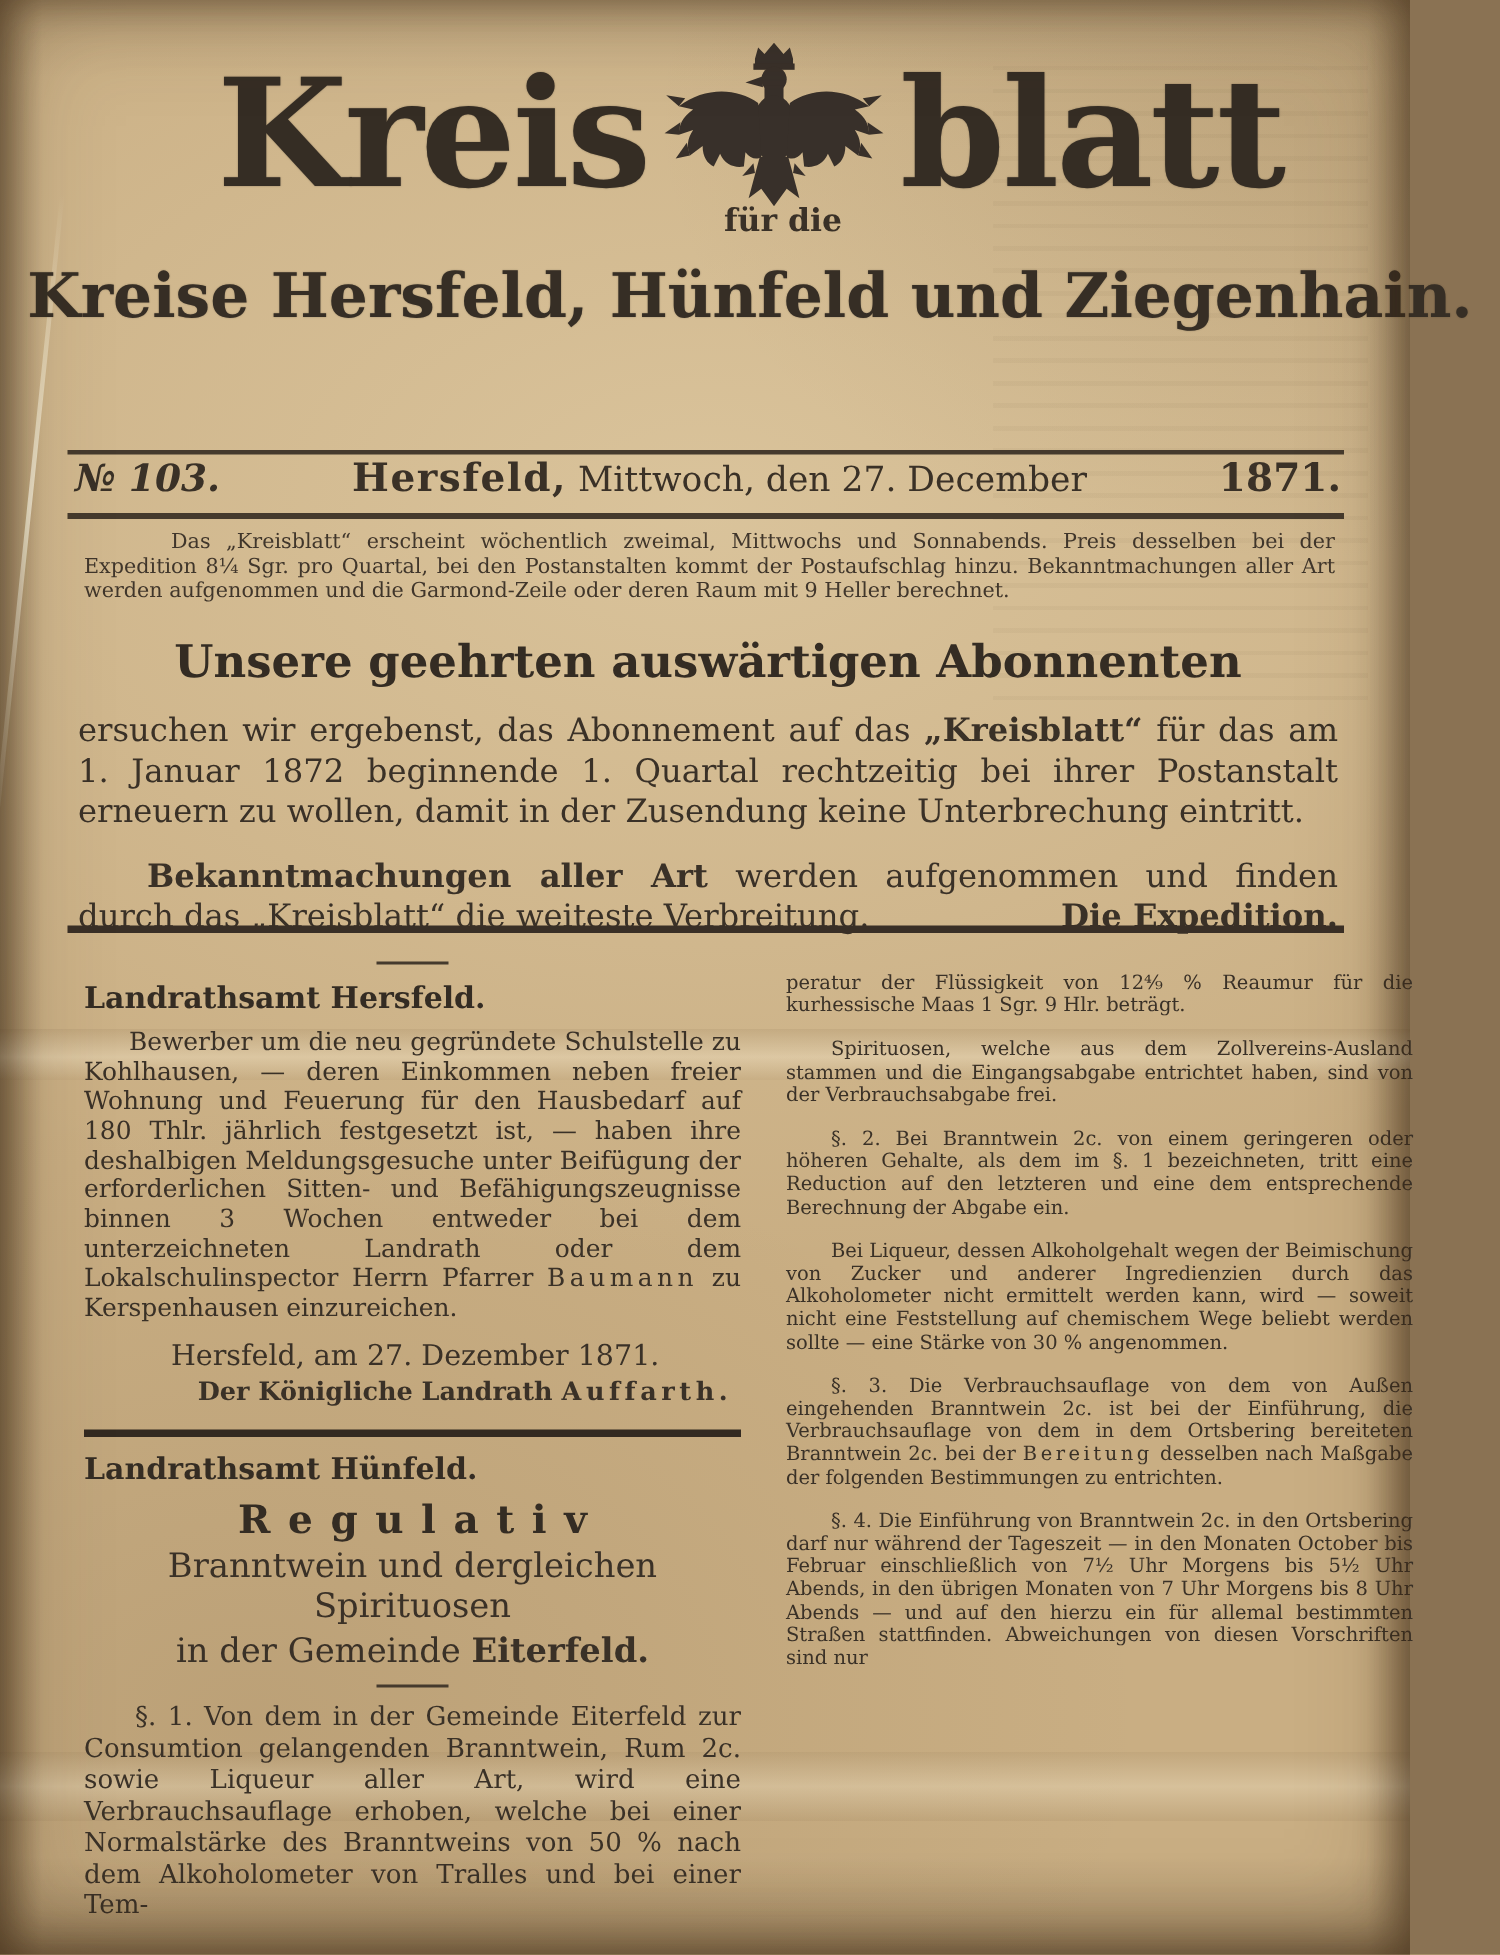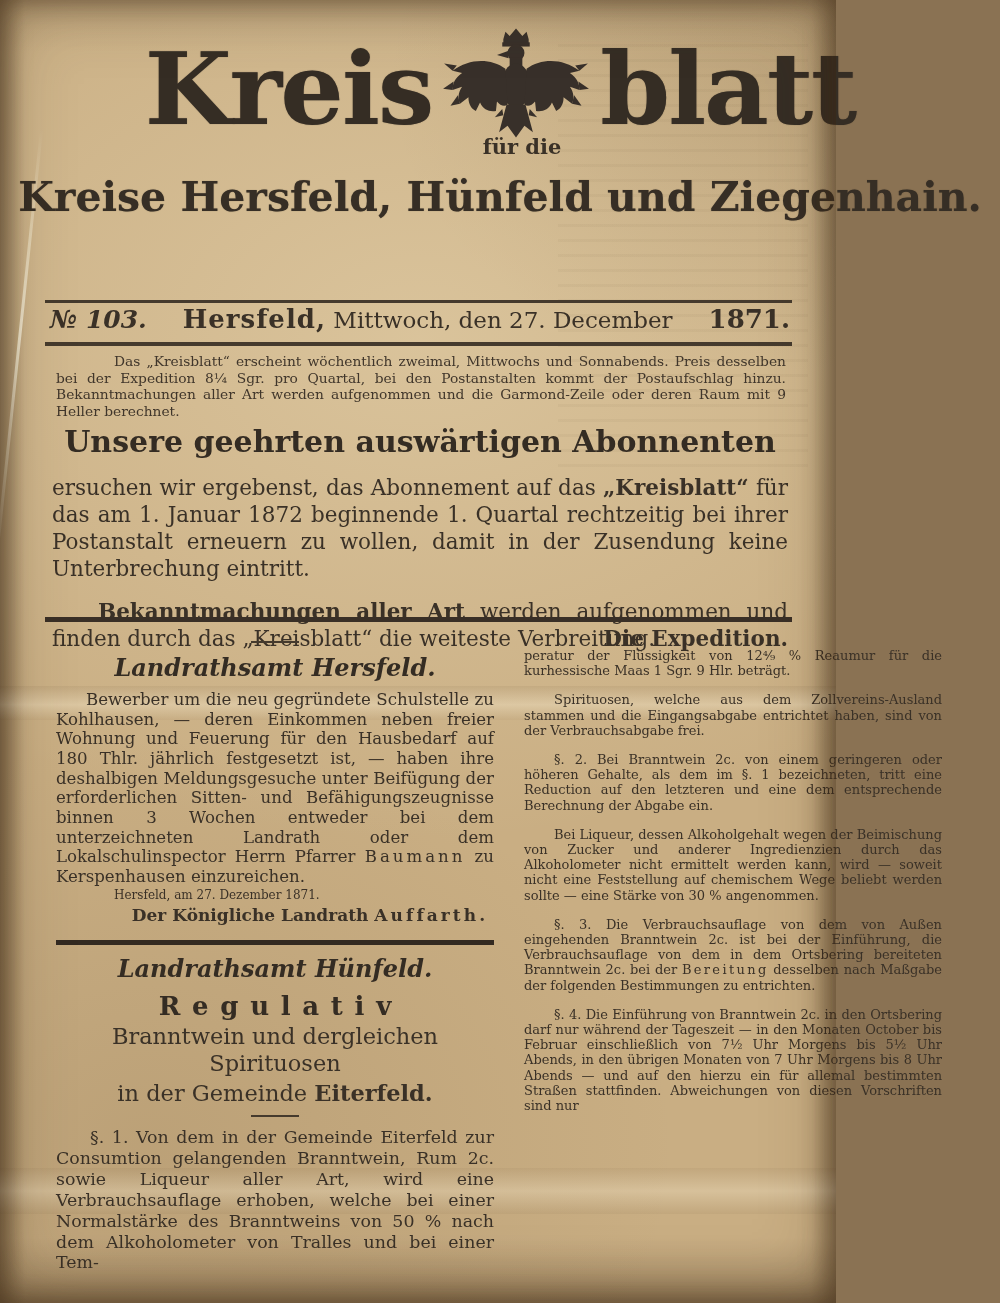--- a/index.html
+++ b/index.html
@@ -2,21 +2,21 @@
 <html lang="de"><head>
 <meta charset="utf-8">
 <style>
   html,body{margin:0;padding:0;}
   body{
     width:1000px;height:1303px;overflow:hidden;
     background:#8a7253;
     font-family:"DejaVu Serif","Liberation Serif",serif;
   }
   .page{
-    position:relative;width:836px;height:1303px;
+    position:relative;width:940px;height:1303px;
     color:#3a3127;
     background-color:#c9ae83;
     background-image:
       radial-gradient(120% 55% at 50% 26%, rgba(238,221,184,0.45), rgba(238,221,184,0) 70%),
       radial-gradient(90% 45% at 18% 88%, rgba(118,92,58,0.16), transparent 70%),
       radial-gradient(70% 35% at 92% 6%, rgba(112,88,55,0.20), transparent 65%),
       linear-gradient(90deg, rgba(86,66,41,0.38), rgba(86,66,41,0) 3%, rgba(86,66,41,0) 97%, rgba(86,66,41,0.30)),
       linear-gradient(0deg, rgba(86,66,41,0.30), rgba(86,66,41,0) 5%, rgba(86,66,41,0) 96%, rgba(86,66,41,0.12));
   }
   .page::after{
@@ -88,24 +88,24 @@
   .ann-sign{position:absolute;right:0;bottom:0;font-weight:bold;text-indent:0;}
   .b{font-weight:bold;}
 
   
   .columns{position:absolute;top:634px;left:56px;width:900px;display:flex;gap:16px;}
   .col-left{width:438px;}
   .col-right{width:446px;}
 
   .sec-head{margin:2px 0 0;text-align:center;font-size:25px;font-weight:bold;color:#342c23;}
   .short-rule{width:48px;height:2px;background:#453a2d;margin:7px auto 10px;}
-  .office-head{margin:4px 0 8px;text-align:center;font-size:24px;font-weight:bold;color:#342c23;font-style:italic;}
+  .office-head{margin:4px 0 8px;font-size:20px;font-weight:bold;color:#342c23;}
   .body-p{margin:0;font-size:16.6px;line-height:1.185;text-align:justify;text-indent:30px;}
   .sp{letter-spacing:0.18em;}
-  .date-line{margin:1px 0 0;font-size:12px;padding-left:58px;}
+  .date-line{margin:11px 0 0;font-size:19px;padding-left:58px;}
   .sig-line{margin:3px 0 15px;font-size:17px;text-align:center;padding-left:70px;font-weight:bold;}
   .black-rule{height:5px;background:#332a21;margin:11px 0 9px;}
   .regulativ{margin:4px 0 2px;text-align:center;font-size:26px;font-weight:bold;letter-spacing:0.45em;padding-left:0.45em;color:#342c23;}
   .reg-sub{margin:2px 0 0;text-align:center;font-size:22.5px;line-height:1.24;}
   .par1{margin:2px 0 0;font-size:17.4px;line-height:1.2;text-align:justify;text-indent:34px;}
 
   .col-right p{margin:14px;font-size:13px;line-height:1.17;text-align:justify;}
   .col-right p.indent{text-indent:30px;}
 </style>
 </head>

